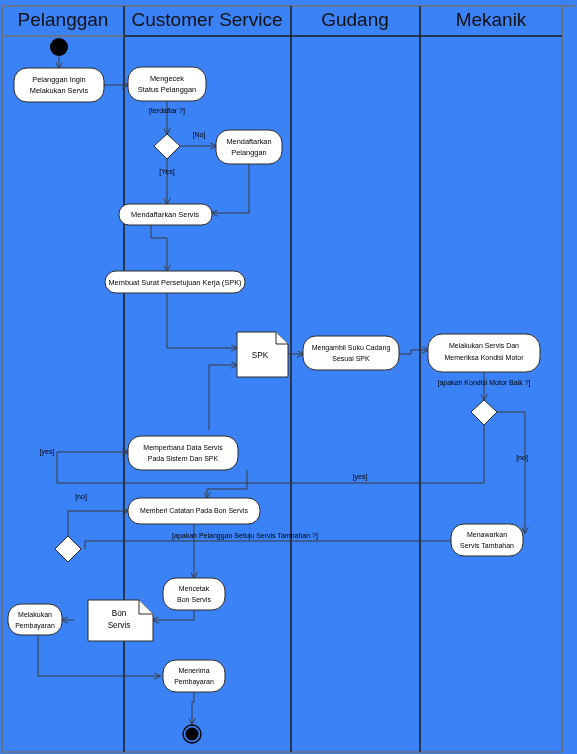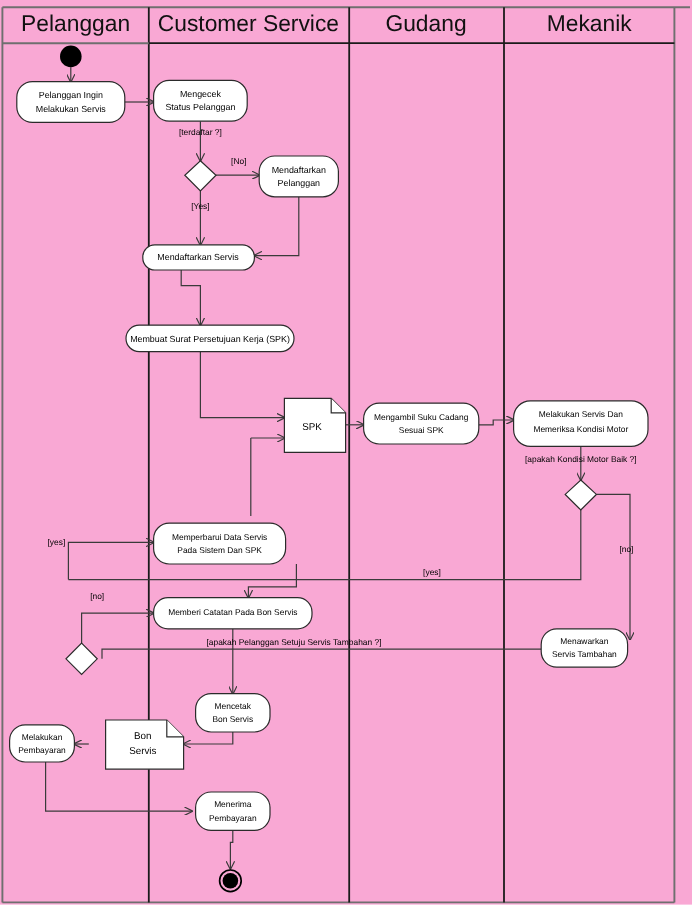--- a/index.html
+++ b/index.html
@@ -8,21 +8,21 @@
     padding: 0;
     background: #ffffff;
   }
   body {
     font-family: "Liberation Sans", sans-serif;
   }
   #diagram-root {
     position: relative;
     width: 577px;
     height: 754px;
-    background: #f9a8d4;
+    background: #3b82f6;
     overflow: hidden;
   }
   svg#diagram-svg {
     display: block;
     width: 577px;
     height: 754px;
   }
   .lane-title {
     font-family: "Liberation Sans", sans-serif;
     font-size: 19px;

